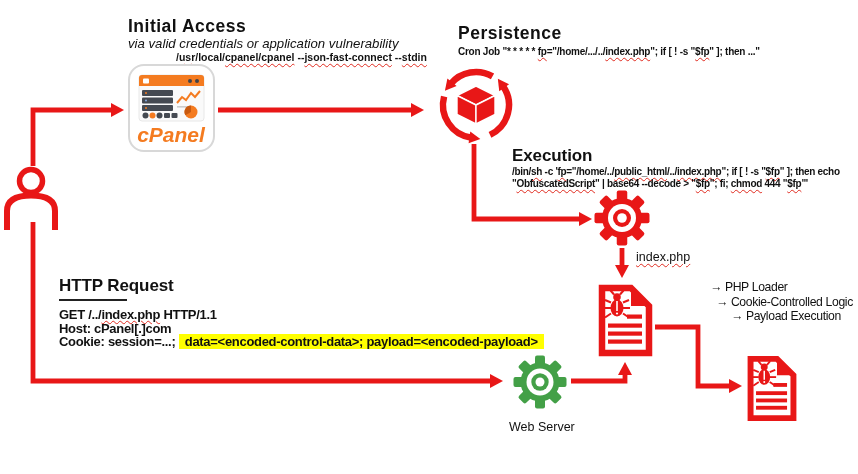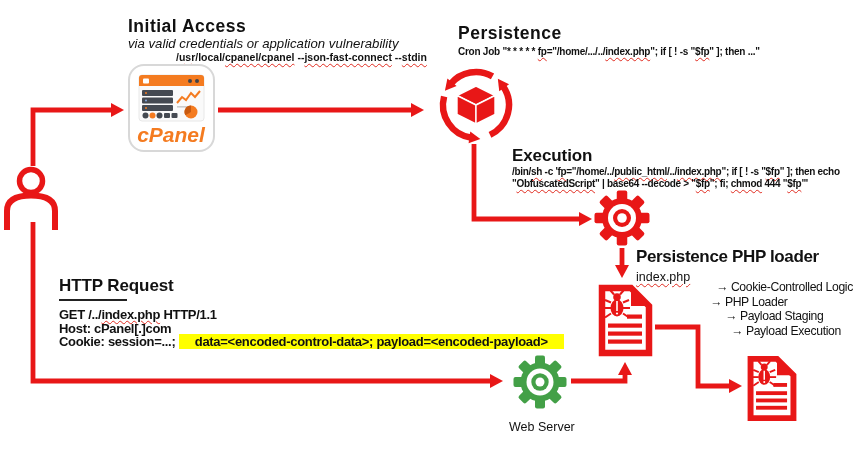--- a/index.html
+++ b/index.html
@@ -13,21 +13,21 @@
   .cron{font-size:10px;font-weight:600;letter-spacing:-.25px;margin-top:4px;white-space:nowrap;}
   .h2{font-size:17px;font-weight:700;letter-spacing:-.1px;}
   .exl{font-size:10px;font-weight:600;letter-spacing:-.3px;line-height:12.3px;white-space:nowrap;}
   .wv{text-decoration-line:underline;text-decoration-style:wavy;text-decoration-color:#e02b20;
       text-decoration-thickness:1px;text-underline-offset:2px;}
   .file{font-size:12.5px;font-weight:400;margin-top:3px;}
   .li{font-size:12.2px;font-weight:500;letter-spacing:-.35px;line-height:14.6px;white-space:nowrap;}
   .bl{font-weight:600;}
   .httpl{font-size:13px;font-weight:700;letter-spacing:-.3px;line-height:13.9px;white-space:nowrap;}
   .httpl .wv{text-underline-offset:1px;}
-  .hl{background:#ffff00;padding:0 16px;}
+  .hl{background:#ffff00;padding:0 6px;}
   .rule{width:68px;height:1.6px;background:#222;margin:3px 0 7px 0;}
   .ws{font-size:12.5px;font-weight:400;}
 </style>
 </head>
 <body>
 
 <div id="canvas">
 
   <svg class="abs" style="left:0;top:0" width="858" height="474" viewBox="0 0 858 474">
     <defs>
@@ -120,28 +120,26 @@
       <rect x="23.75" y="1.5" width="10.5" height="11" rx="2" transform="rotate(270 29 29)"></rect>
       <rect x="23.75" y="1.5" width="10.5" height="11" rx="2" transform="rotate(315 29 29)"></rect>
       <circle cx="29" cy="29" r="20"></circle>
     </g>
     <circle cx="29" cy="29" r="14" fill="#fff"></circle>
     <circle cx="29" cy="29" r="9" fill="#e81717"></circle>
     <circle cx="29" cy="29" r="4.8" fill="#fff"></circle>
   </svg>
 
   <div class="abs" style="left:636px;top:247px">
-    <div class="h2" style="letter-spacing:-.35px">Persistence PHP loader</div>
     <div class="file wv">index.php</div>
   </div>
 
   <div class="abs" style="left:710px;top:280px">
+    <div class="li" style="padding-left:0"><span class="bl">→</span> <span>PHP Loader</span></div>
     <div class="li" style="padding-left:6px"><span class="bl">→</span> <span>Cookie-Controlled Logic</span></div>
-    <div class="li" style="padding-left:0"><span class="bl">→</span> <span>PHP Loader</span></div>
-    <div class="li" style="padding-left:15px"><span class="bl">→</span> <span>Payload Staging</span></div>
     <div class="li" style="padding-left:21px"><span class="bl">→</span> <span>Payload Execution</span></div>
   </div>
 
   <svg class="abs" style="left:597px;top:284px" width="57" height="73" viewBox="0 0 57 73">
     <path d="M5 4 H34 L52 22 V69 H5 Z" fill="#fff" stroke="#e81717" stroke-width="6.5"></path>
     <path d="M34 4 L34 22 H52 Z" fill="#e81717"></path>
     <g fill="#e81717">
       <rect x="30" y="30.5" width="15" height="4.2"></rect>
       <rect x="11" y="39.5" width="34" height="4.2"></rect>
       <rect x="11" y="47.5" width="34" height="4.2"></rect>

